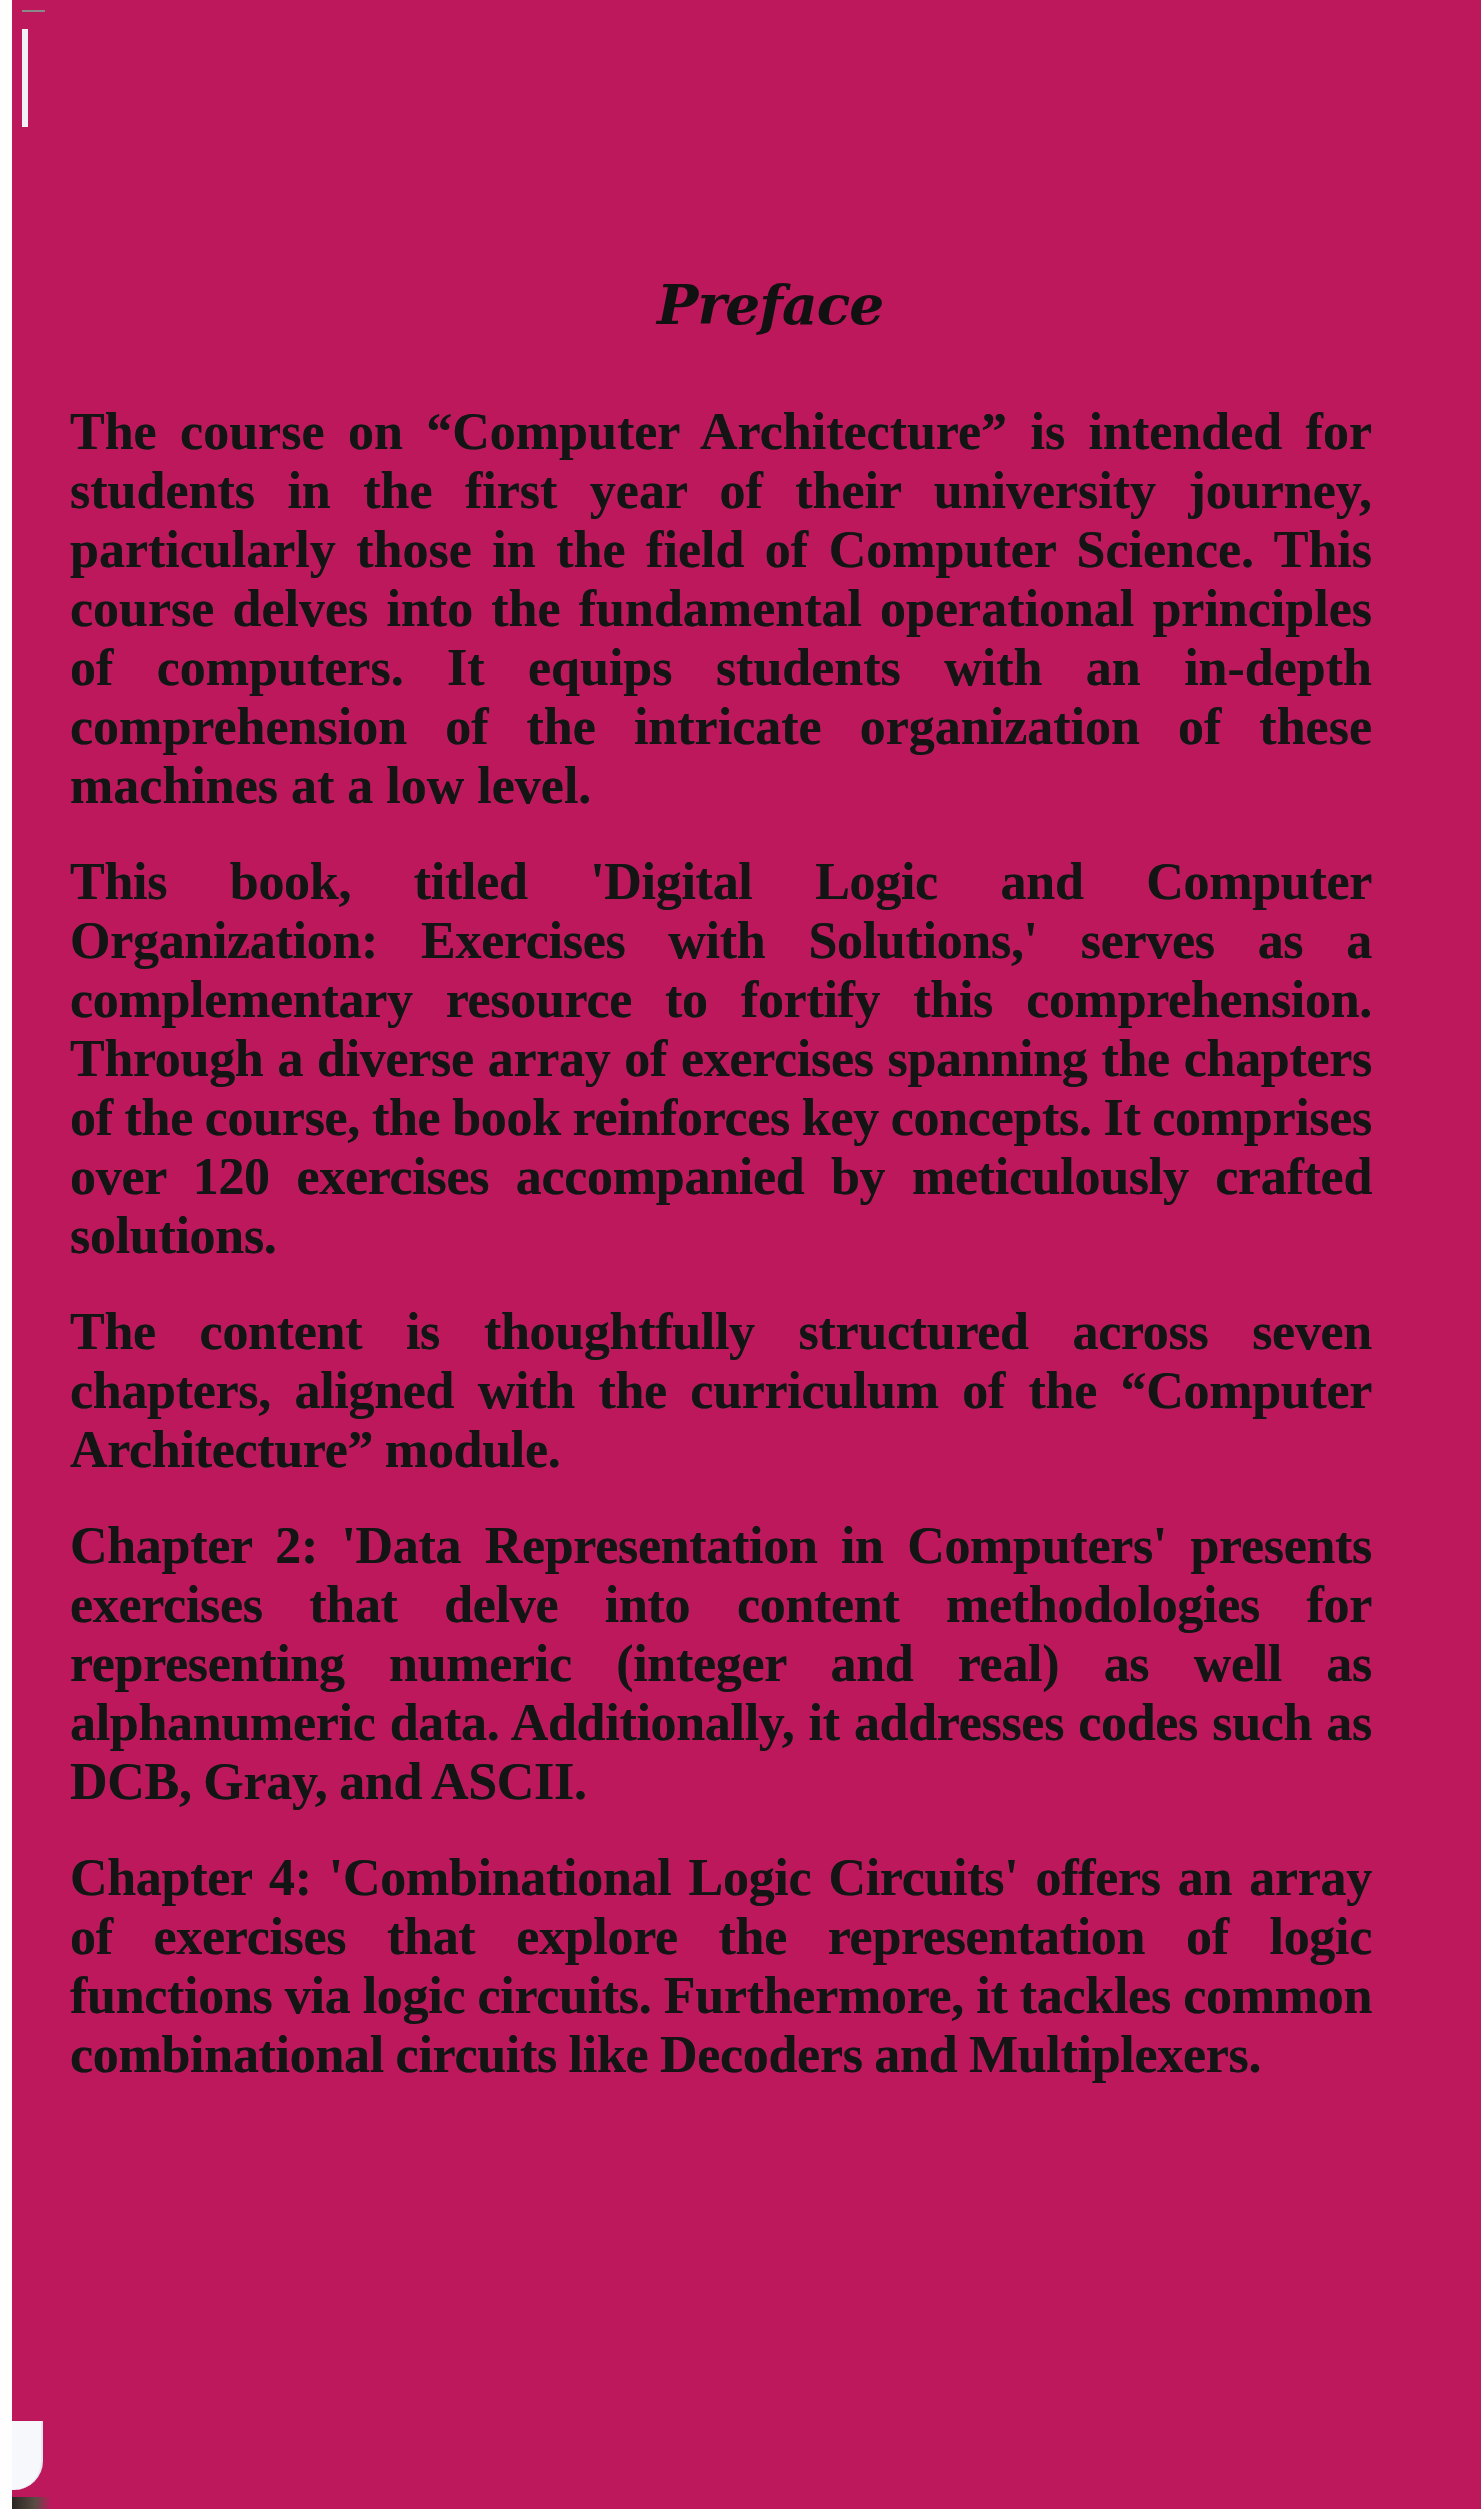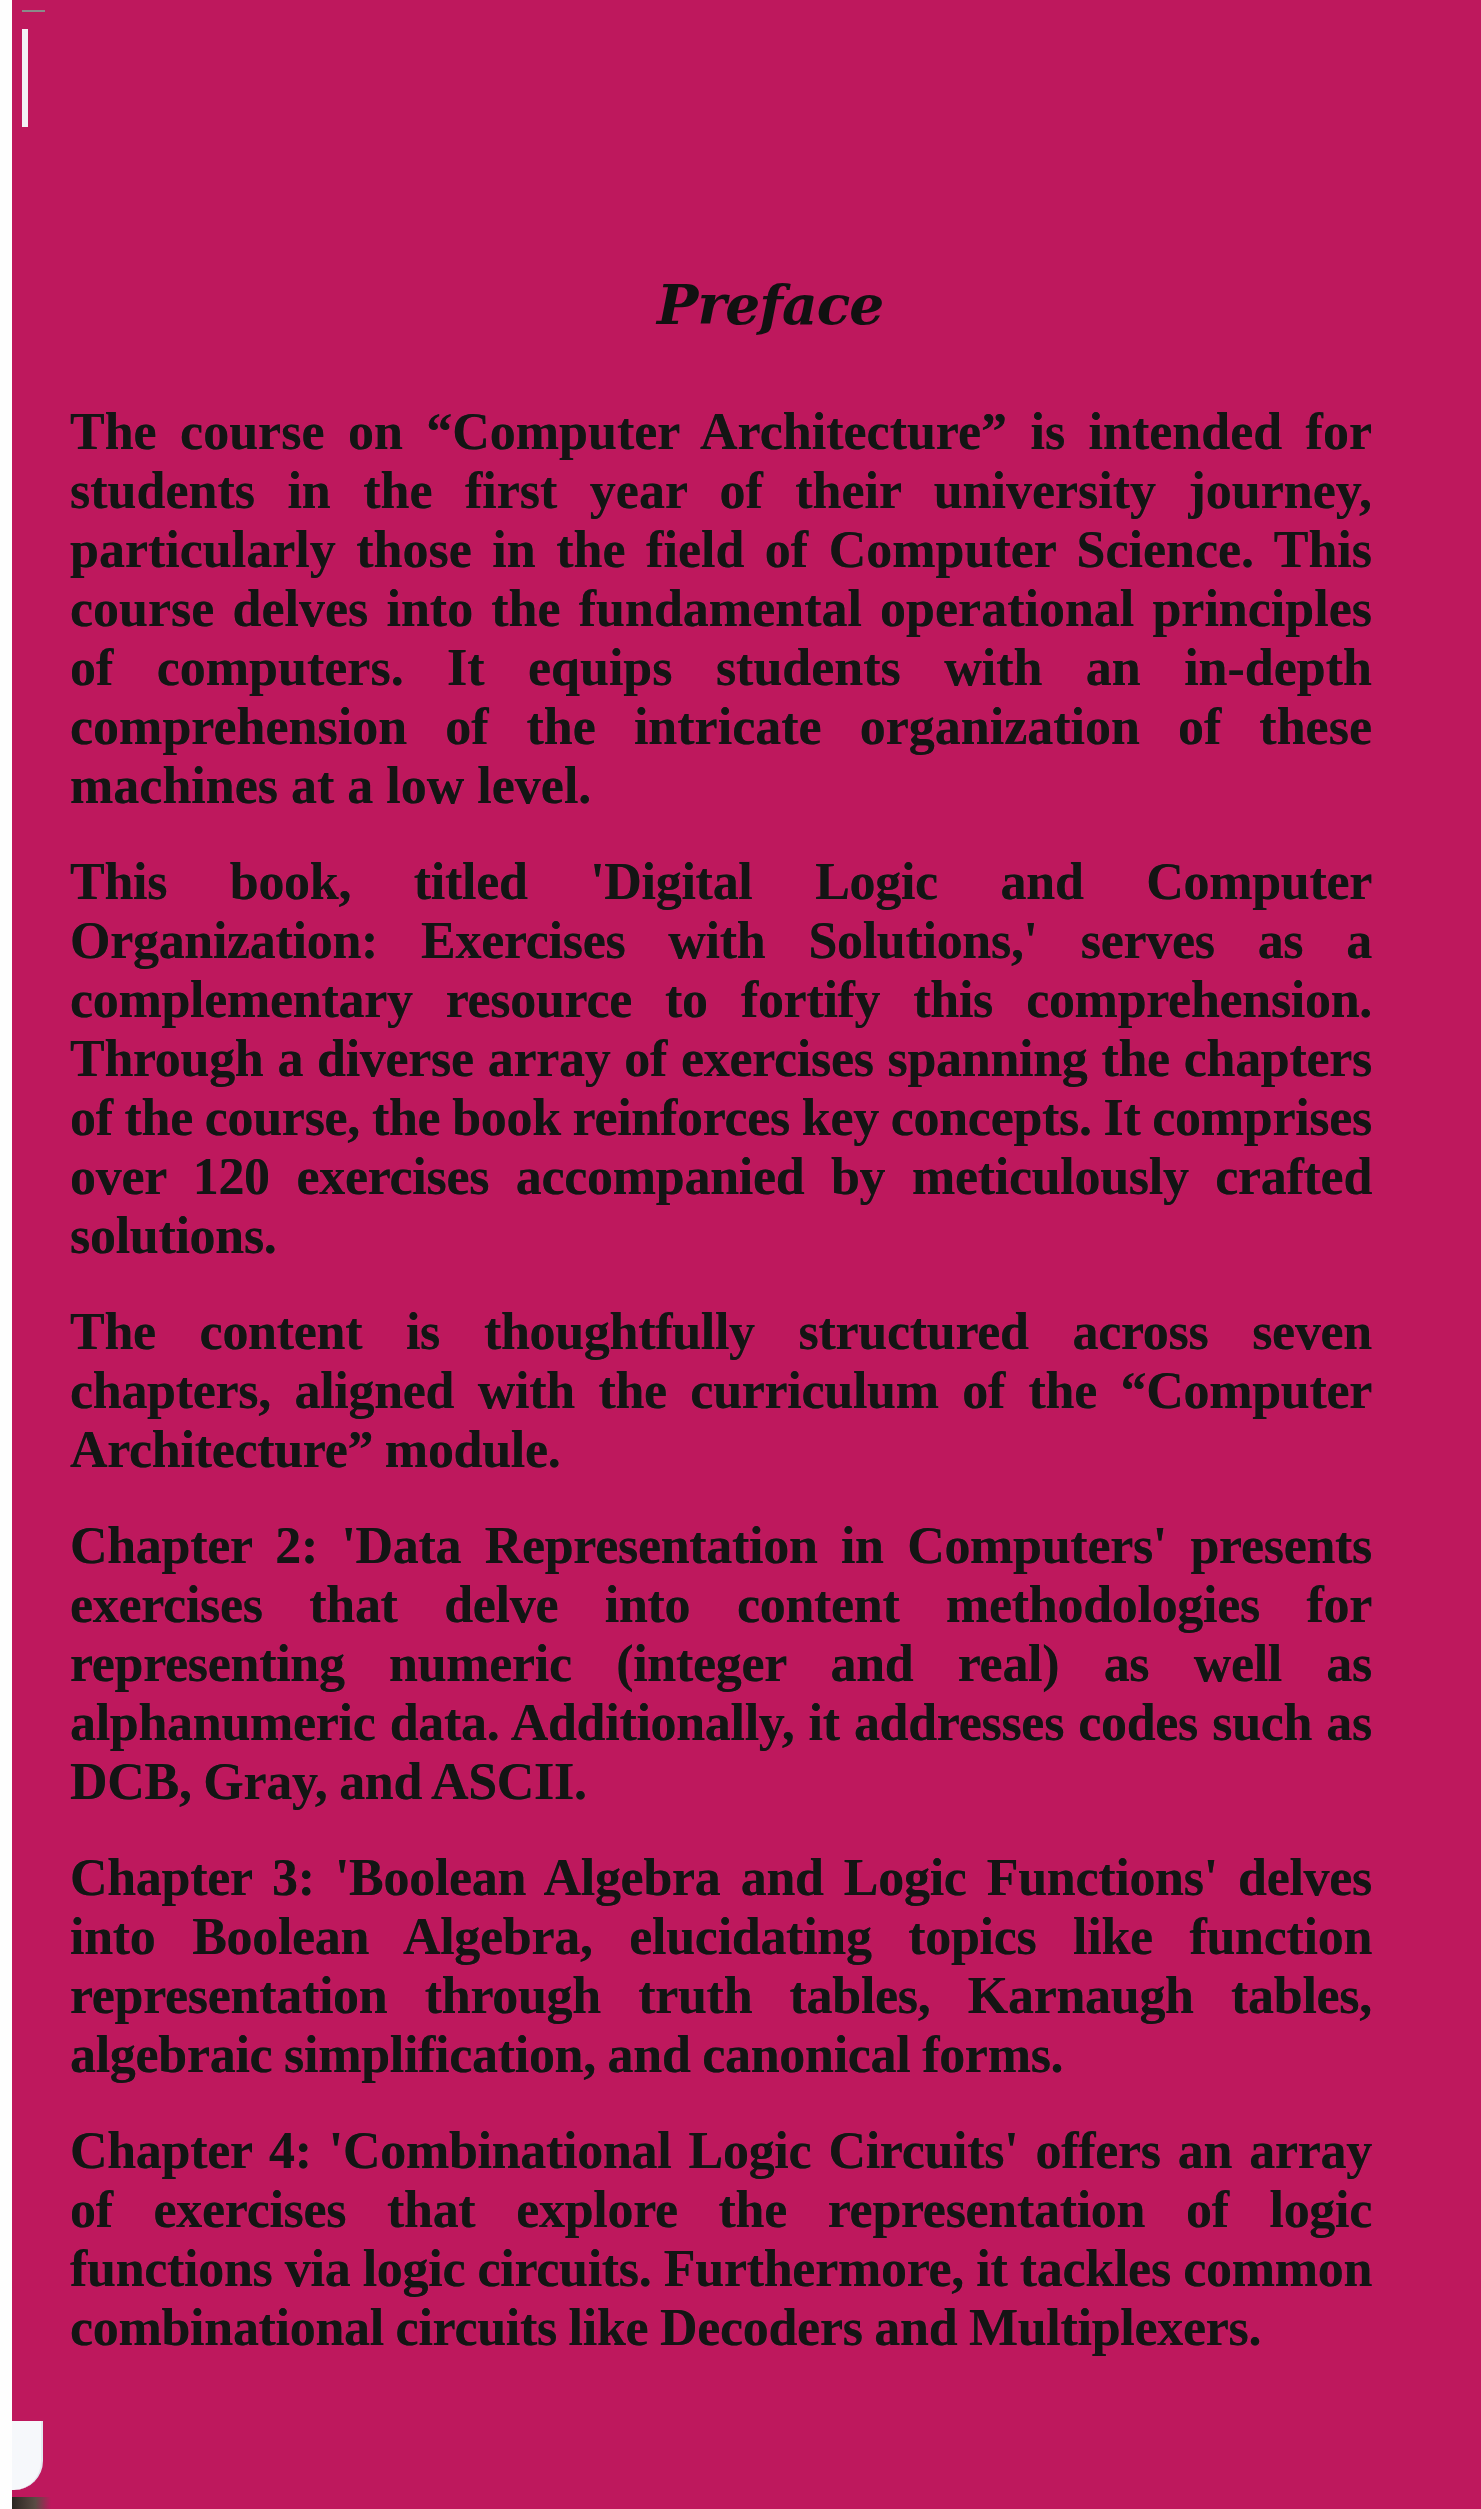--- a/index.html
+++ b/index.html
@@ -91,17 +91,16 @@
   <div class="bottom-curl"></div>
   <div class="bottom-mark"></div>
 
   <div class="title">Preface</div>
 
   <div class="body-text">
     <p>The course on “Computer Architecture” is intended for students in the first year of their university journey, particularly those in the field of Computer Science. This course delves into the fundamental operational principles of computers. It equips students with an in-depth comprehension of the intricate organization of these machines at a low level.</p>
     <p class="condensed">This book, titled 'Digital Logic and Computer Organization: Exercises with Solutions,' serves as a complementary resource to fortify this comprehension. Through a diverse array of exercises spanning the chapters of the course, the book reinforces key concepts. It comprises over 120 exercises accompanied by meticulously crafted solutions.</p>
     <p class="condensed">The content is thoughtfully structured across seven chapters, aligned with the curriculum of the “Computer Architecture” module.</p>
     <p class="condensed">Chapter 2: 'Data Representation in Computers' presents exercises that delve into content methodologies for representing numeric (integer and real) as well as alphanumeric data. Additionally, it addresses codes such as DCB, Gray, and ASCII.</p>
-    <p class="condensed">Chapter 3: 'Boolean Algebra and Logic Functions' delves into Boolean Algebra, elucidating topics like function representation through truth tables, Karnaugh tables, algebraic simplification, and canonical forms.</p>
     <p class="condensed">Chapter 4: 'Combinational Logic Circuits' offers an array of exercises that explore the representation of logic functions via logic circuits. Furthermore, it tackles common combinational circuits like Decoders and Multiplexers.</p>
   </div>
 </div>
 
 
 </body></html>

